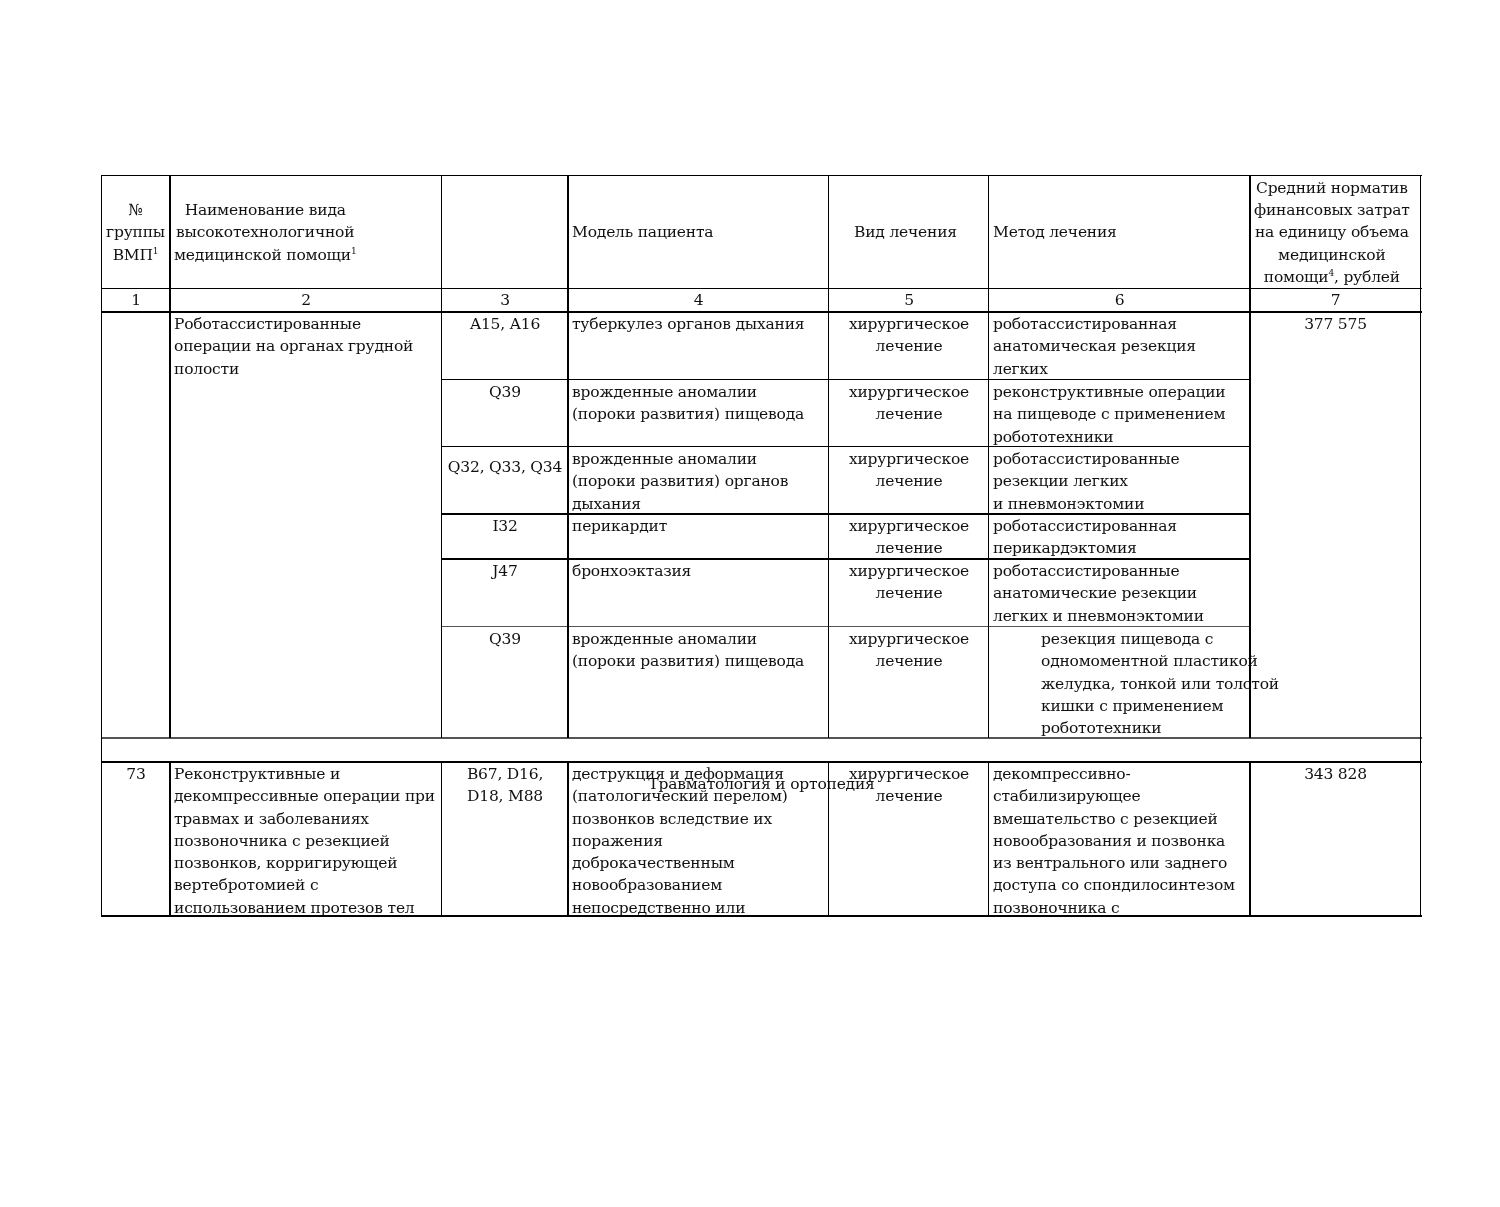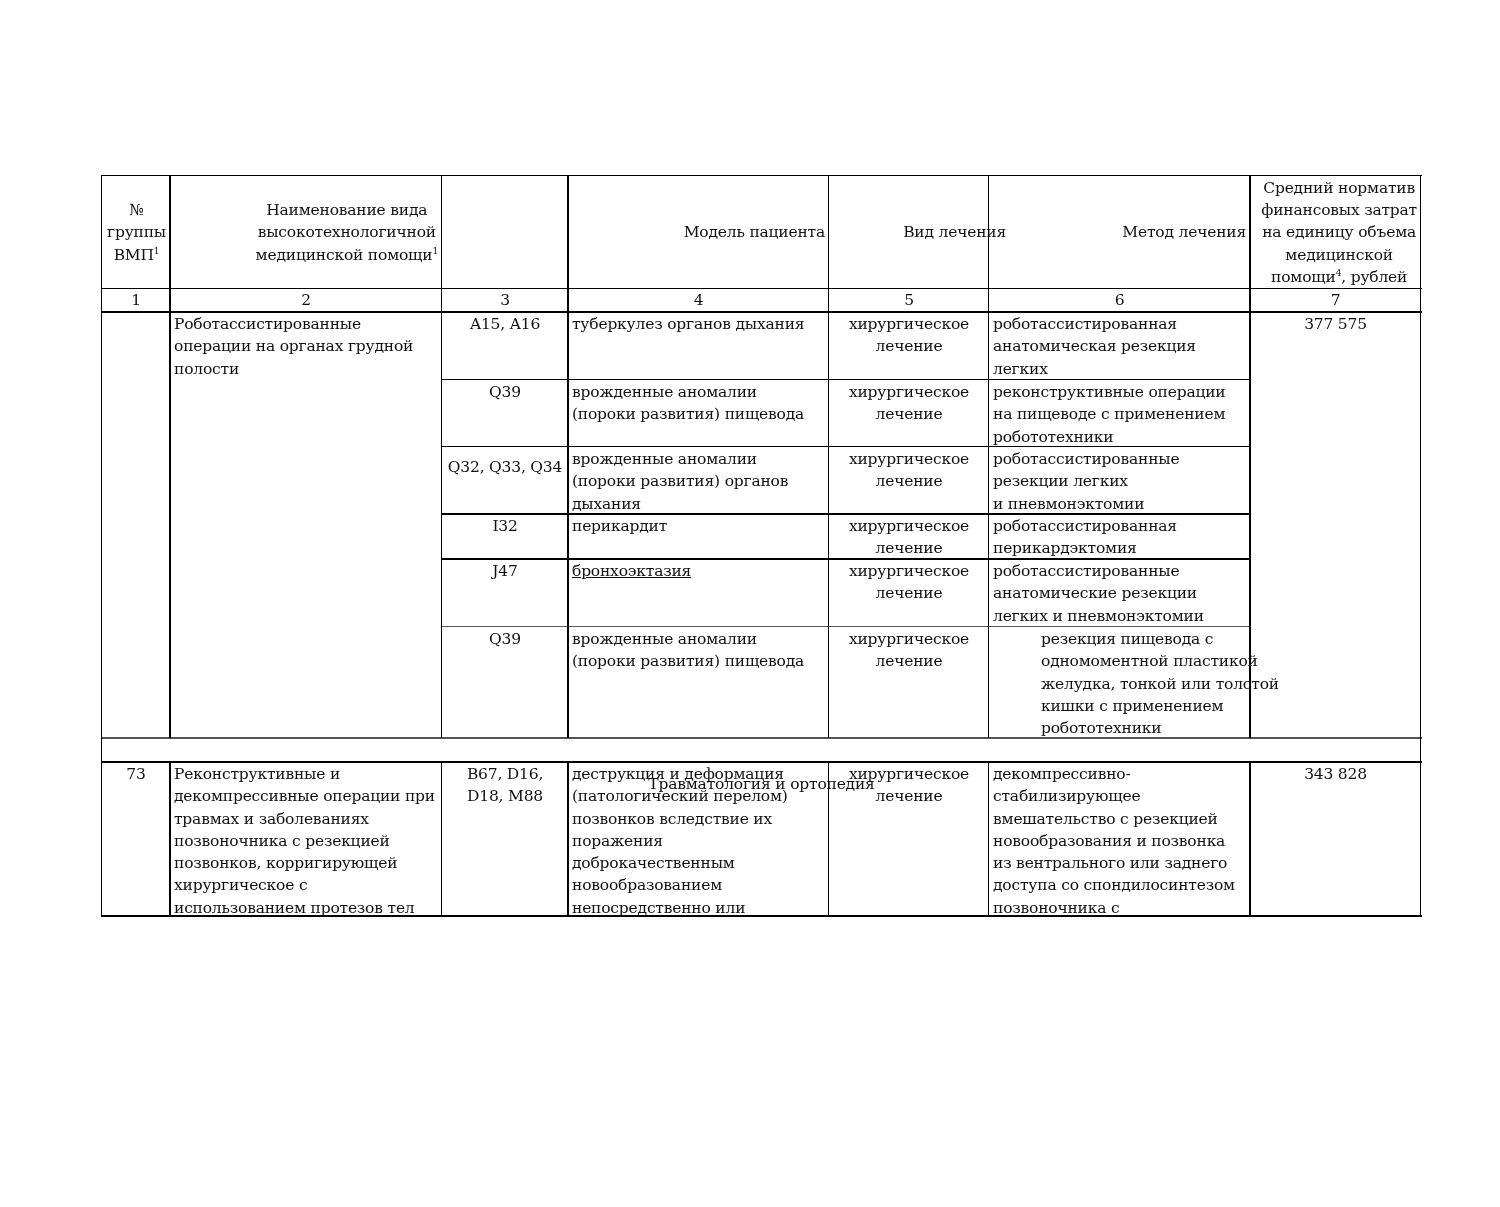--- a/index.html
+++ b/index.html
@@ -3,21 +3,21 @@
 <meta charset="utf-8">
 <style>
   html, body { margin: 0; padding: 0; background: #ffffff; }
   body { width: 1500px; height: 1207px; position: relative; overflow: hidden;
          font-family: "DejaVu Serif", "Liberation Serif", serif; color: #111; }
   .tbl { position: absolute; left: 0; top: 0; width: 1500px; height: 1207px; }
   .cell { position: absolute; box-sizing: border-box; font-size: 15.5px; line-height: 22.3px;
           padding: 0 4px; overflow: hidden; white-space: pre-line; letter-spacing: -0.2px; }
   .c { text-align: center; }
   .l { text-align: left; }
-  .vc { display: flex; align-items: center; justify-content: flex-end; }
+  .vc { display: flex; align-items: center; justify-content: flex-start; }
   .line { position: absolute; background: #000; }
   .h { height: 2px; }
   .hthin { height: 1px; background: #555; }
   .v { width: 2px; }
   sup { font-size: 9px; line-height: 0; vertical-align: super; }
 </style>
 </head>
 <body>
 
 <div class="tbl">
@@ -99,21 +99,21 @@
     <div class="cell c" style="left:442px;top:515px;width:126px;height:44px;">I32</div>
     <div class="cell l" style="left:568px;top:515px;width:261px;height:44px;">перикардит</div>
     <div class="cell c" style="left:829px;top:515px;width:160px;height:44px;">хирургическое
 лечение</div>
     <div class="cell l" style="left:989px;top:515px;width:261px;height:44px;">роботассистированная
 перикардэктомия</div>
   </div>
 
   <div>
     <div class="cell c" style="left:442px;top:560px;width:126px;height:67px;">J47</div>
-    <div class="cell l" style="left:568px;top:560px;width:261px;height:67px;text-decoration:underline;">бронхоэктазия</div>
+    <div class="cell l" style="left:568px;top:560px;width:261px;height:67px;">бронхоэктазия</div>
     <div class="cell c" style="left:829px;top:560px;width:160px;height:67px;">хирургическое
 лечение</div>
     <div class="cell l" style="left:989px;top:560px;width:261px;height:67px;">роботассистированные
 анатомические резекции
 легких и пневмонэктомии</div>
   </div>
 
   <div>
     <div class="cell c" style="left:442px;top:628px;width:126px;height:110px;">Q39</div>
     <div class="cell l" style="left:568px;top:628px;width:261px;height:110px;">врожденные аномалии
@@ -129,21 +129,21 @@
 
   <div class="cell c" style="left:102px;top:773px;width:1319px;height:23px;">Травматология и ортопедия</div>
 
   <div>
     <div class="cell c" style="left:102px;top:763px;width:68px;height:153px;">73</div>
     <div class="cell l" style="left:170px;top:763px;width:272px;height:153px;">Реконструктивные и
 декомпрессивные операции при
 травмах и заболеваниях
 позвоночника с резекцией
 позвонков, корригирующей
-хирургическое с
+вертебротомией с
 использованием протезов тел</div>
     <div class="cell c" style="left:442px;top:763px;width:126px;height:153px;">B67, D16,
 D18, M88</div>
     <div class="cell l" style="left:568px;top:763px;width:261px;height:153px;">деструкция и деформация
 (патологический перелом)
 позвонков вследствие их
 поражения
 доброкачественным
 новообразованием
 непосредственно или</div>

